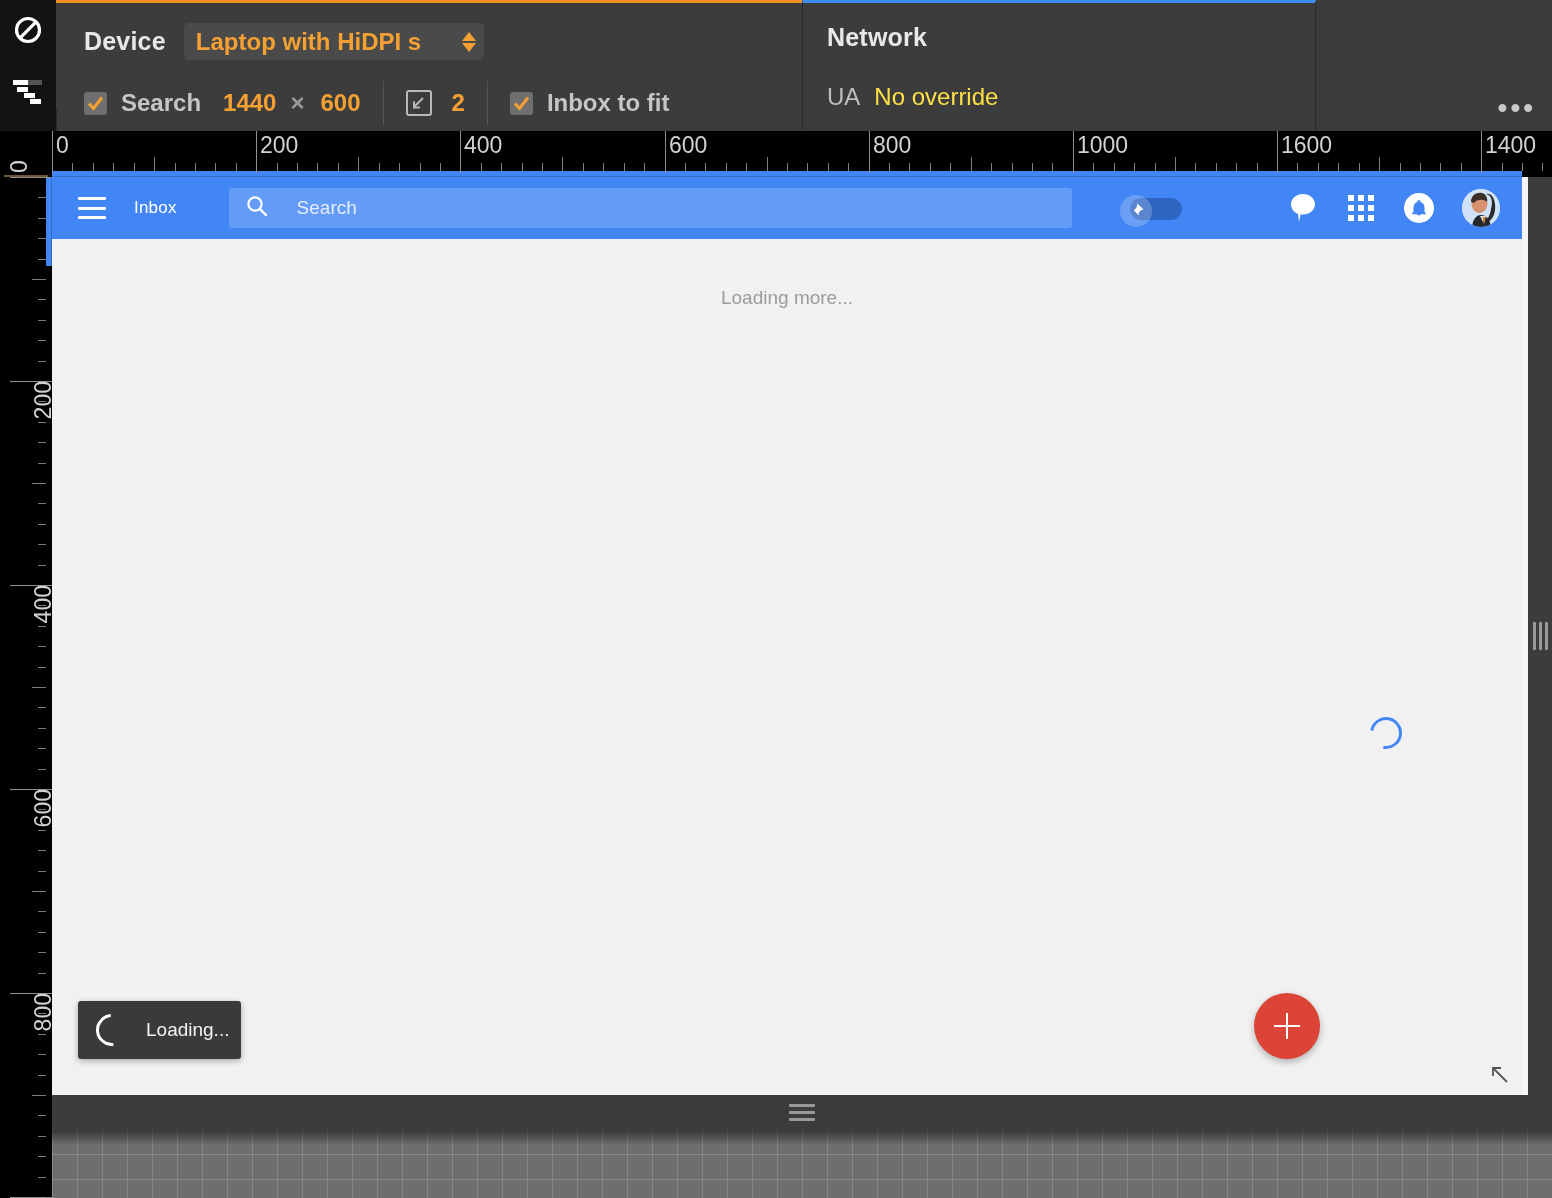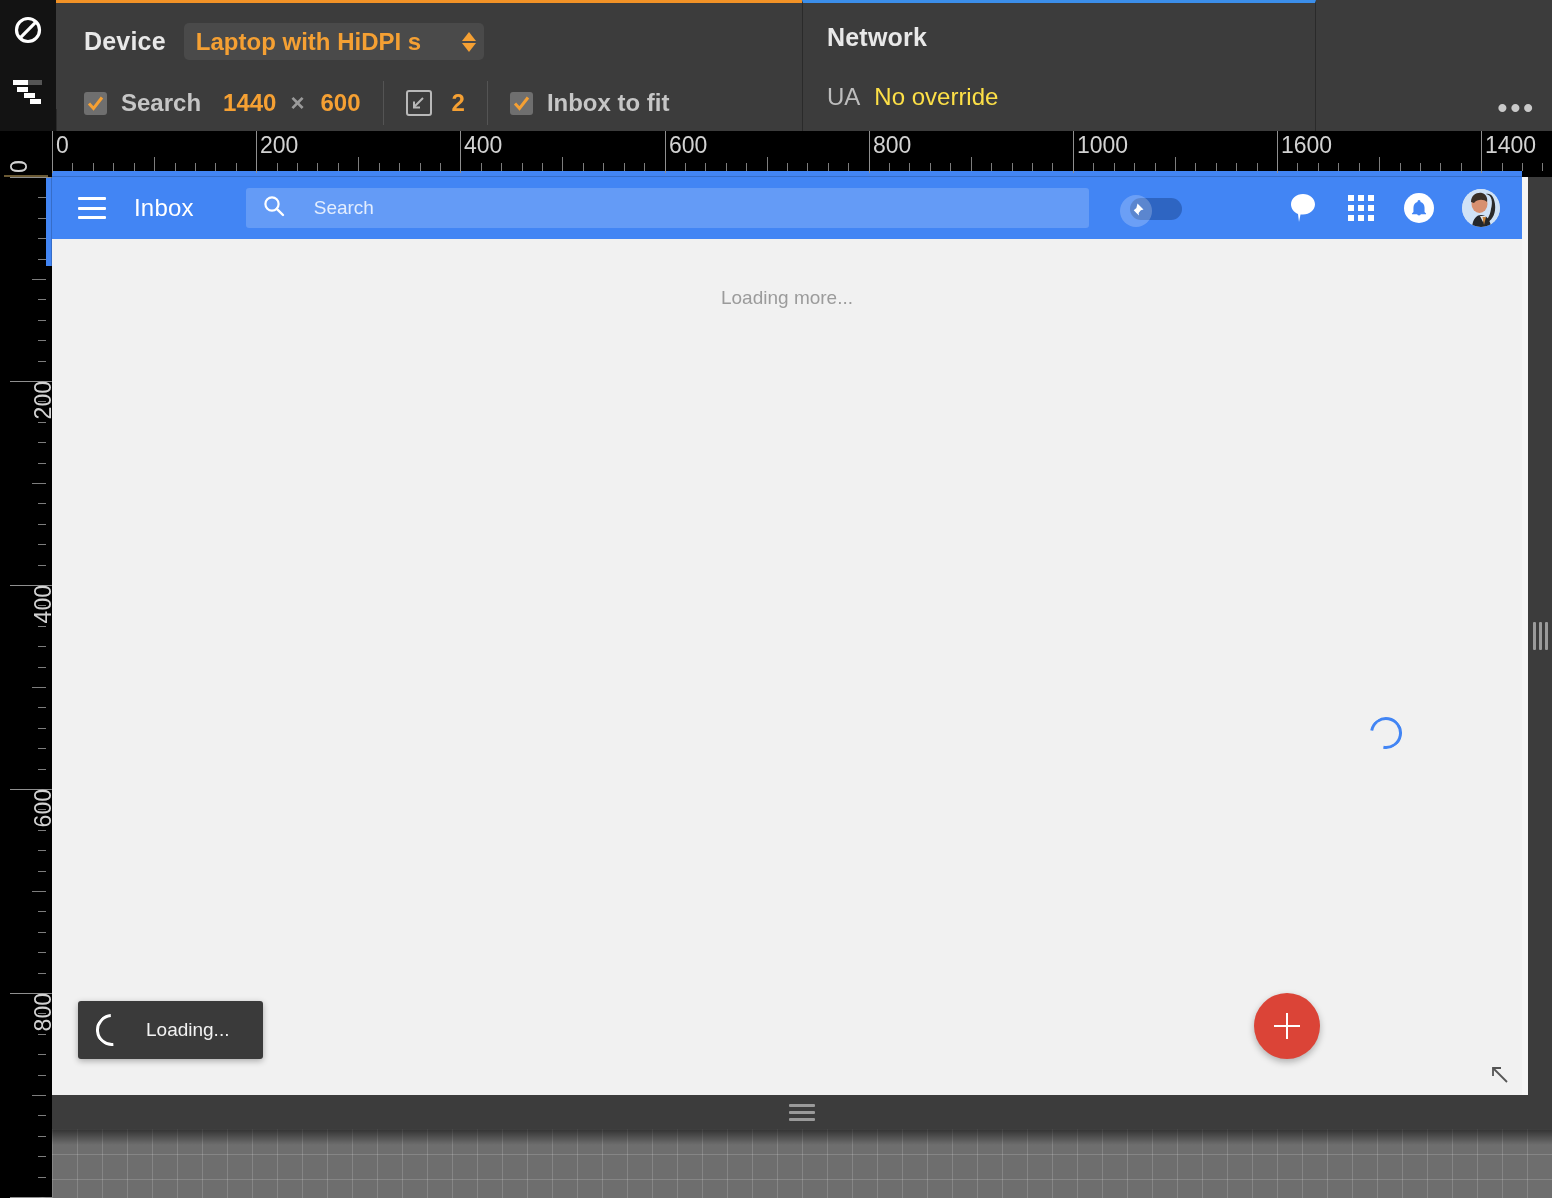--- a/index.html
+++ b/index.html
@@ -224,21 +224,21 @@
     padding: 0 0 0 26px;
     box-sizing: border-box;
   }
   .hamburger {
     width: 28px; height: 22px;
     display: flex; flex-direction: column; justify-content: space-between;
     cursor: pointer;
   }
   .hamburger i { display: block; height: 3px; background: #fff; border-radius: 1px; }
   .app-title {
-    color: #fff; font-size: 24px; margin-left: 28px;
+    color: #fff; font-size: 17px; margin-left: 28px;
     font-weight: normal; letter-spacing: .2px;
   }
   .search-box {
     margin-left: 52px;
     width: 843px; height: 40px;
     background: rgba(255,255,255,.18);
     border-radius: 3px;
     display: flex; align-items: center;
     padding: 0 16px;
     box-sizing: border-box;
@@ -308,21 +308,21 @@
     border-radius: 50%;
     border-left-color: transparent;
     transform: rotate(-35deg);
   }
   .toast {
     position: absolute; left: 26px; bottom: 36px;
     height: 58px;
     background: #3a3a3a;
     border-radius: 3px;
     display: flex; align-items: center;
-    padding: 0 34px 0 18px;
+    padding: 0 12px 0 18px;
     box-shadow: 0 2px 6px rgba(0,0,0,.3);
   }
   .toast-spinner {
     width: 26px; height: 26px;
     border: 3px solid #fff;
     border-radius: 50%;
     border-left-color: transparent;
     border-bottom-color: transparent;
     transform: rotate(-140deg);
   }

